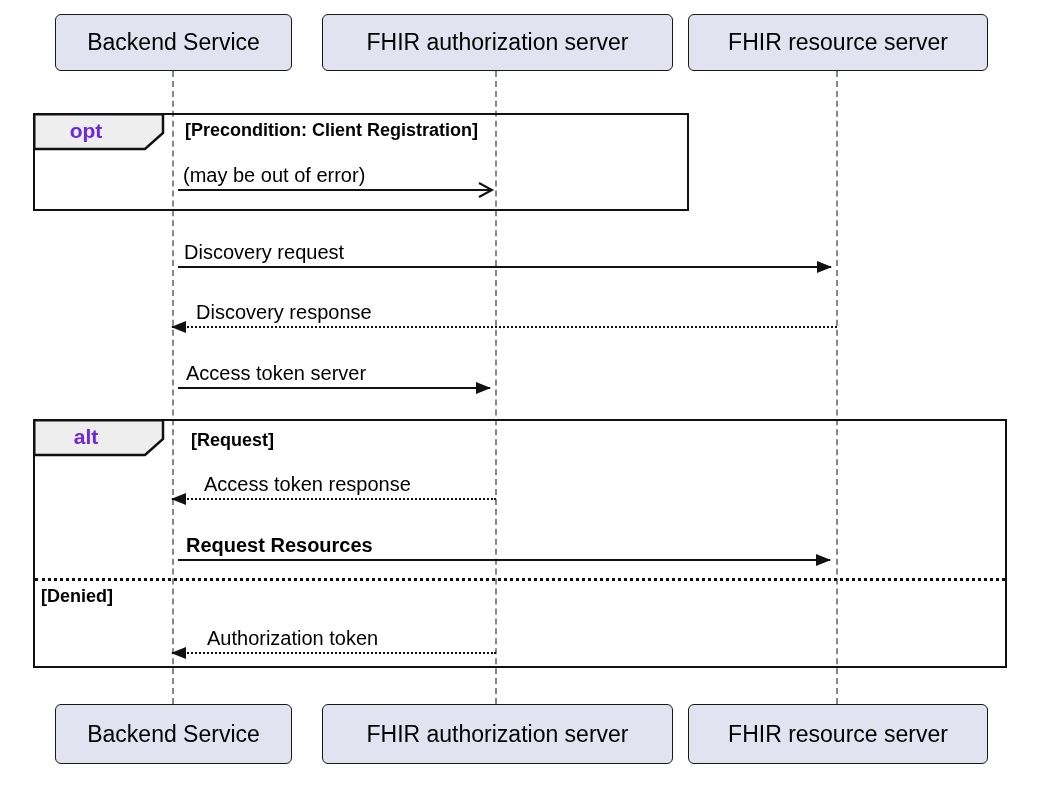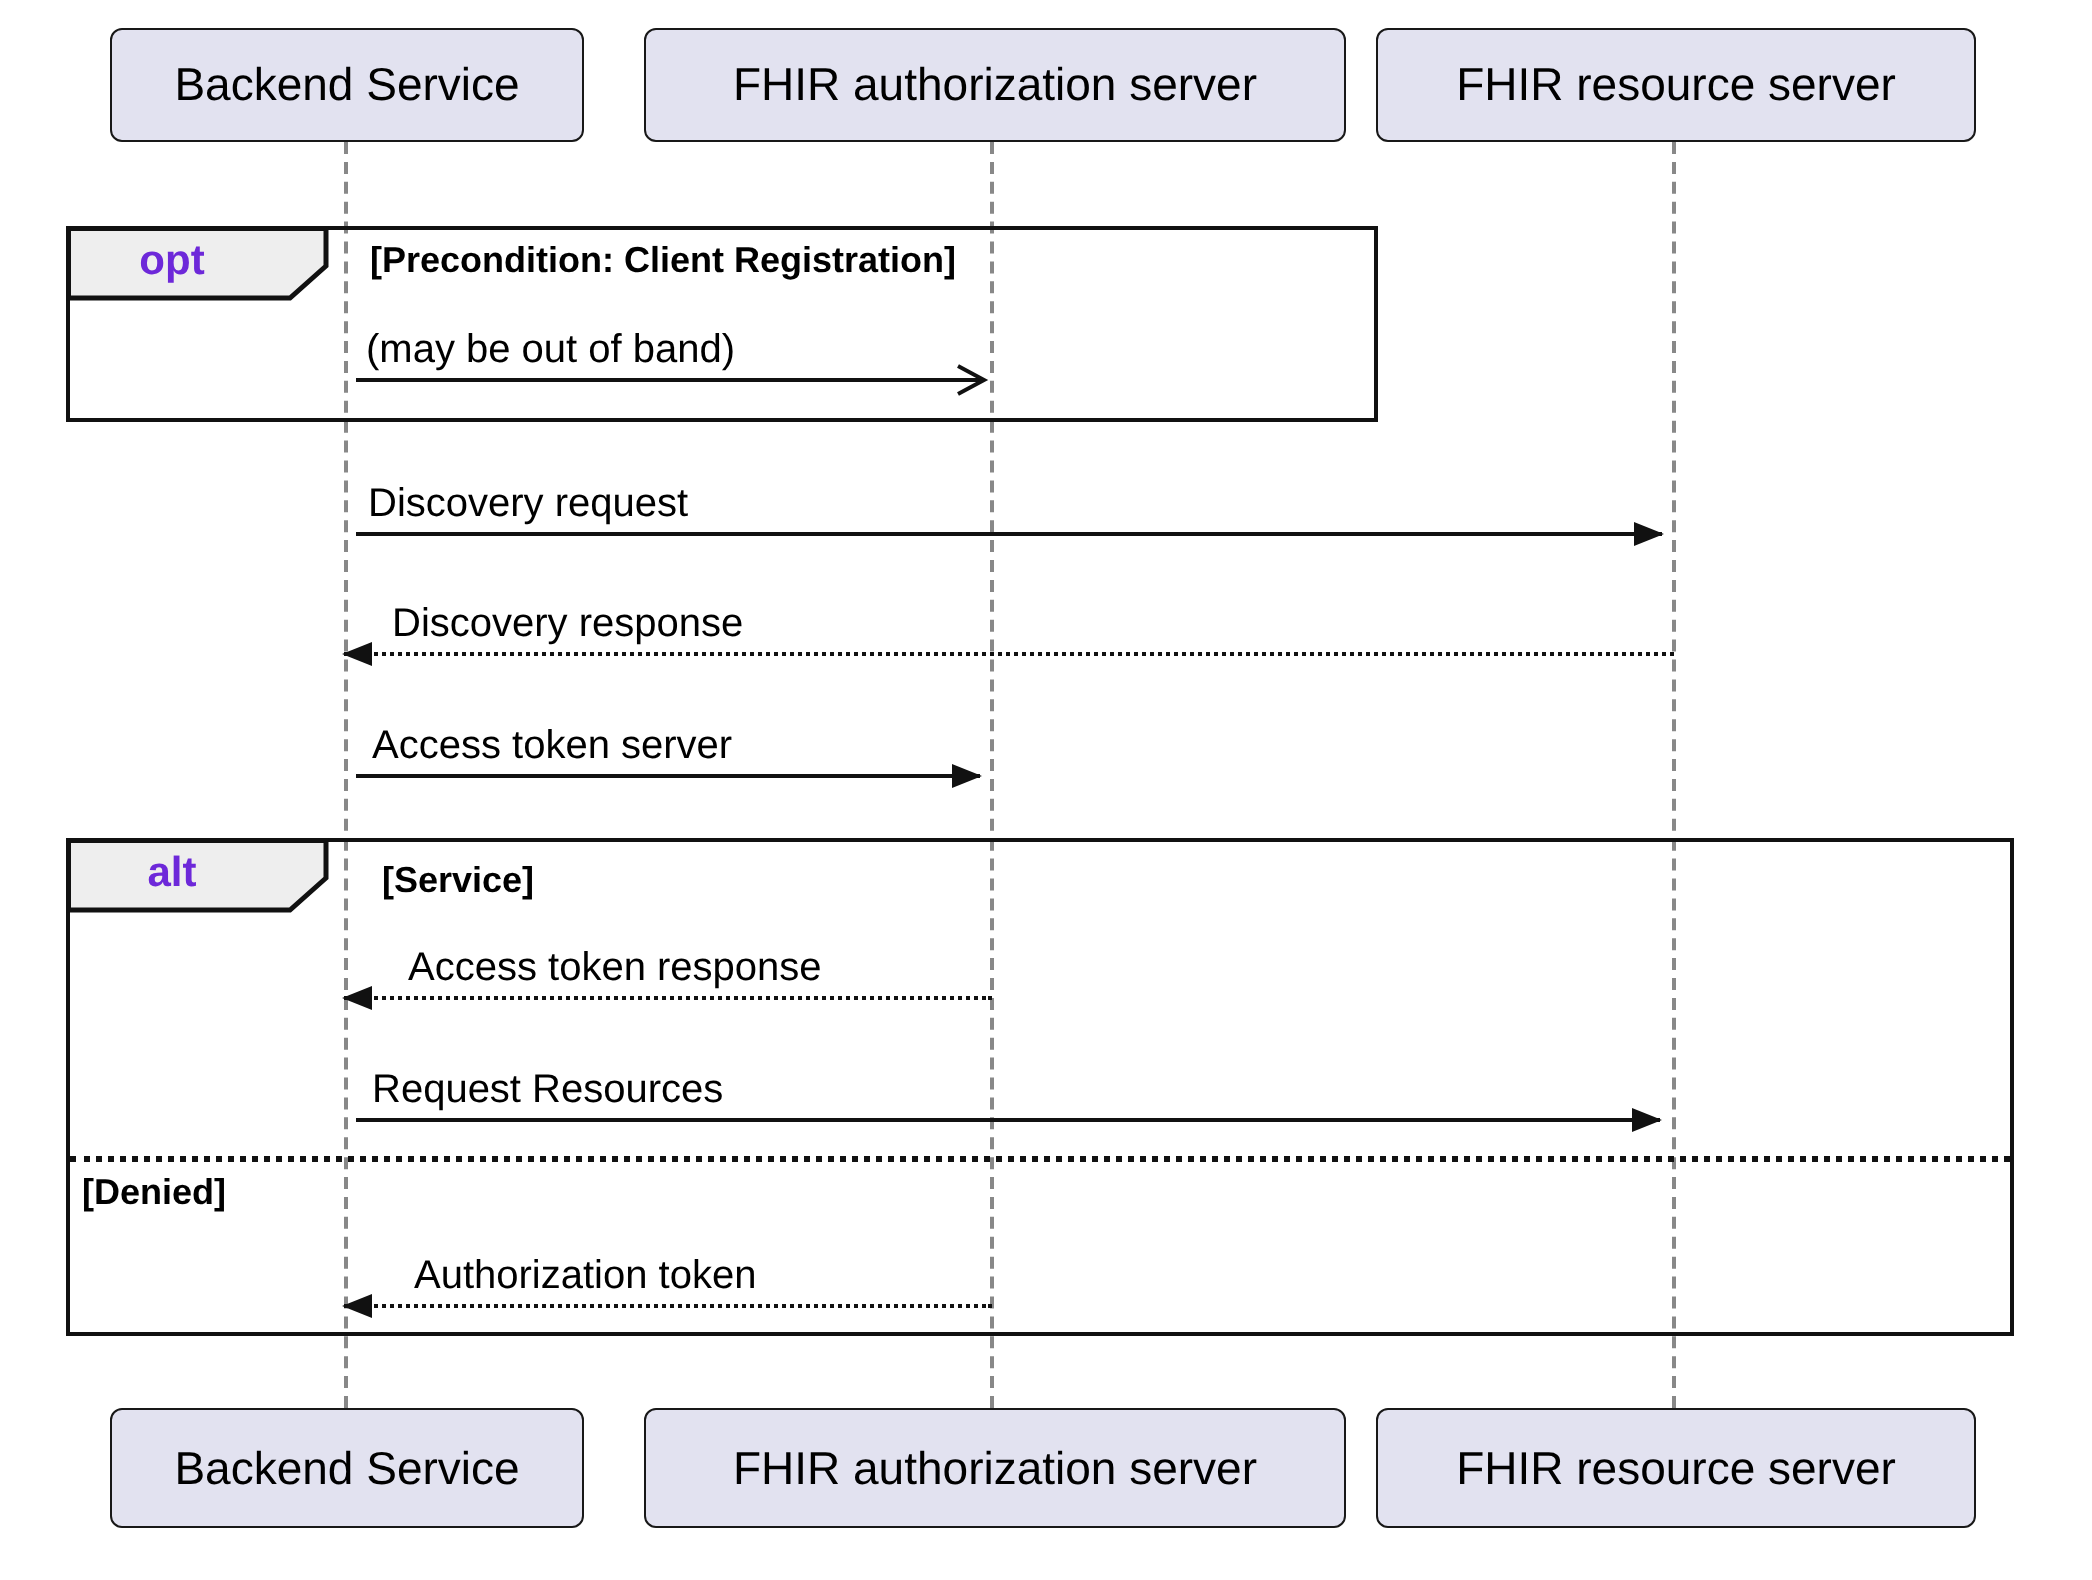--- a/index.html
+++ b/index.html
@@ -79,21 +79,21 @@
   .msg.m0 { left:178px; top:163px; width:314px; }
   .msg.m0 .mlabel { left:5px; }
   .msg.m1 { left:178px; top:240px; width:653px; }
   .msg.m1 .mlabel { left:6px; }
   .msg.m2 { left:172px; top:300px; width:665px; }
   .msg.m2 .mlabel { left:24px; }
   .msg.m3 { left:178px; top:361px; width:312px; }
   .msg.m3 .mlabel { left:8px; }
   .msg.m4 { left:172px; top:472px; width:324px; }
   .msg.m4 .mlabel { left:32px; }
-  .msg.m5 { left:178px; top:533px; width:652px; }
+  .msg.m5 { left:178px; top:533px; width:652px;font-weight:bold; }
   .msg.m5 .mlabel { left:8px; }
   .msg.m6 { left:172px; top:626px; width:324px; }
   .msg.m6 .mlabel { left:35px; }
 </style>
 </head>
 <body>
 
 <div id="canvas">
 
   <div class="lifeline backend"></div>
@@ -115,26 +115,26 @@
     <polygon points="1.25,1.25 130,1.25 130,20 112,36 1.25,36" fill="#EEEEEE" stroke="#111111" stroke-width="2.5"></polygon>
   </svg>
   <div class="operator opt">opt</div>
   <div class="guard precondition">[Precondition: Client Registration]</div>
 
   <div class="fragment alt"></div>
   <svg class="pentagon alt" width="132" height="38" viewBox="0 0 132 38">
     <polygon points="1.25,1.25 130,1.25 130,20 112,36 1.25,36" fill="#EEEEEE" stroke="#111111" stroke-width="2.5"></polygon>
   </svg>
   <div class="operator alt">alt</div>
-  <div class="guard granted">[Service]</div>
+  <div class="guard granted">[Request]</div>
   <div class="divider"></div>
   <div class="guard denied">[Denied]</div>
 
   <div class="msg m0">
-    <span class="mlabel">(may be out of band)</span>
+    <span class="mlabel">(may be out of error)</span>
     <div class="mline solid"></div>
     <svg class="arr-open" width="20" height="20" viewBox="0 0 20 20">
       <polyline points="4,3 17,10 4,17" fill="none" stroke="#111111" stroke-width="2"></polyline>
     </svg>
   </div>
 
   <div class="msg m1">
     <span class="mlabel">Discovery request</span>
     <div class="mline solid"></div>
     <div class="arr right"></div>

